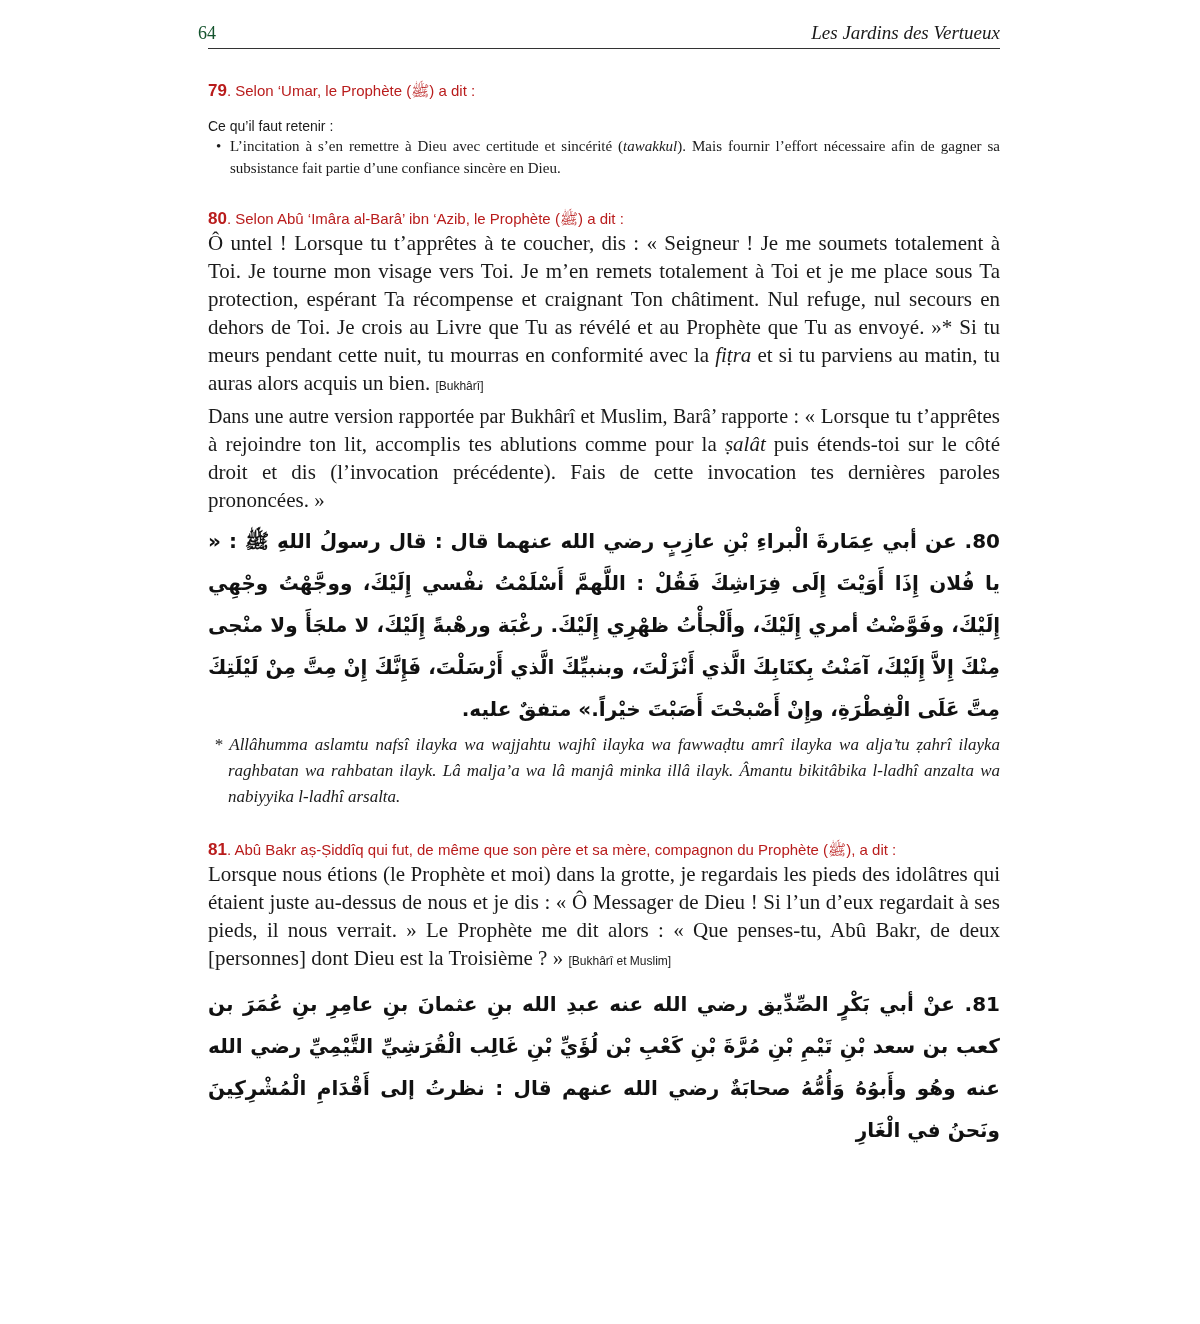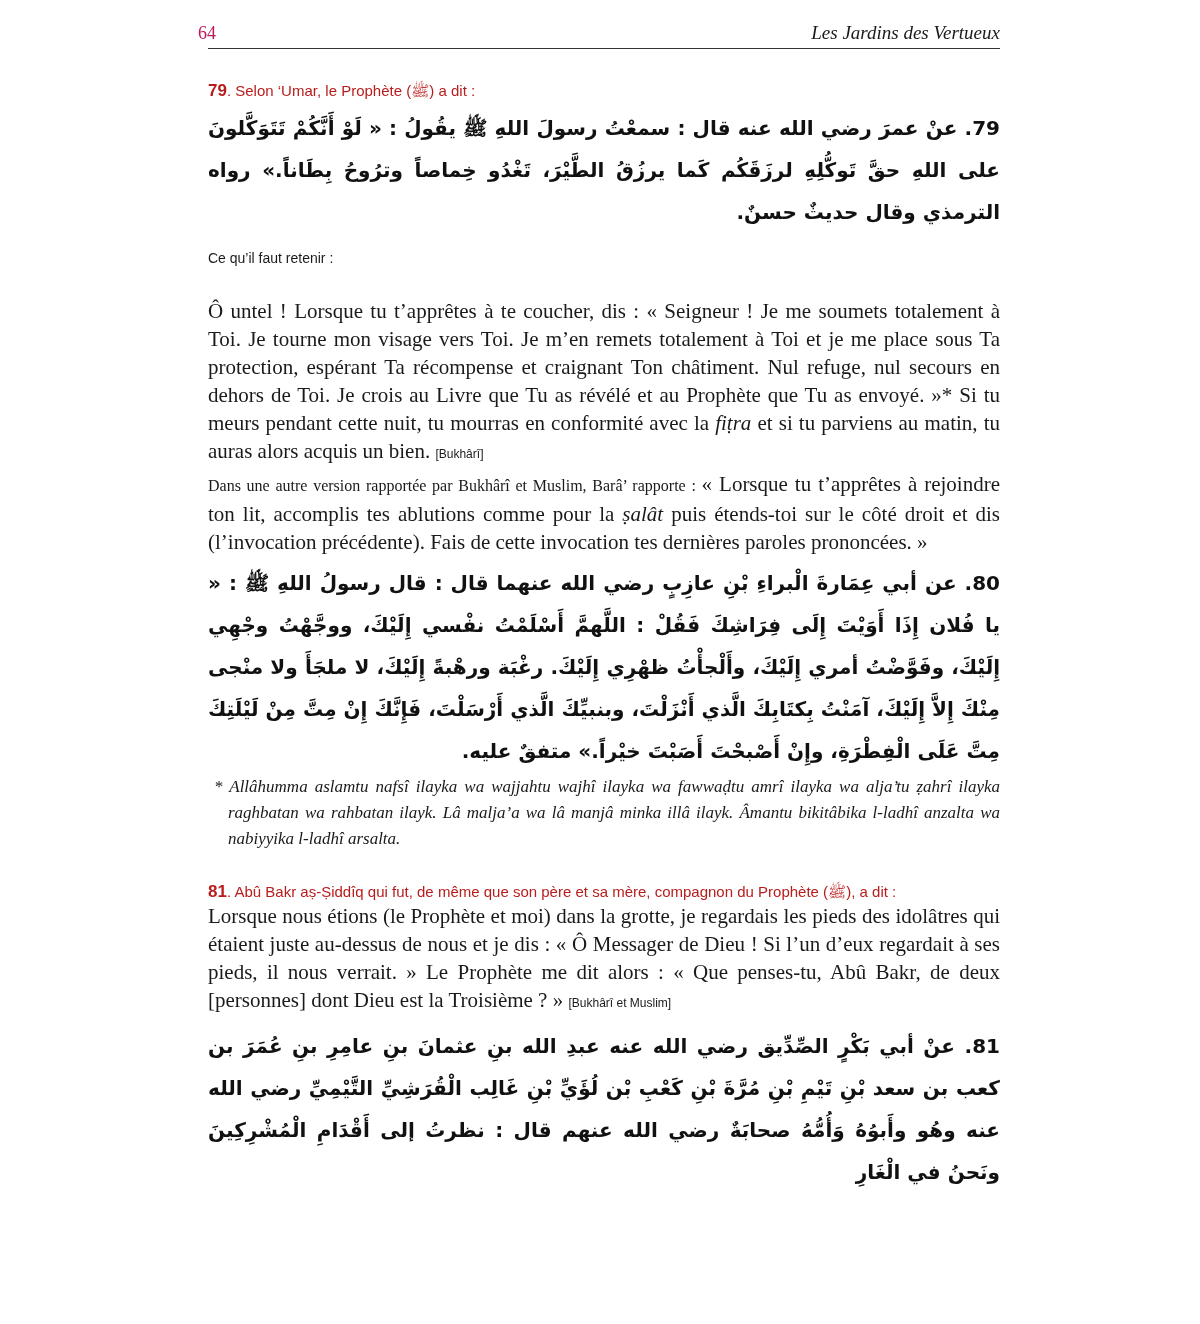--- a/index.html
+++ b/index.html
@@ -1,28 +1,28 @@
 <!DOCTYPE html>
 <html><head>
 <meta charset="utf-8">
 <style>
   html, body { margin: 0; padding: 0; background: #ffffff; }
   body { width: 1200px; height: 1324px; overflow: hidden; position: relative; color: #1a1a1a; }
   .page { position: absolute; left: 208px; top: 14px; width: 792px; }
 
   .header { display: flex; justify-content: space-between; align-items: flex-end; height: 30px; border-bottom: 1px solid #333; padding-bottom: 4px; }
-  .page-num { font-family: "Liberation Serif", serif; font-size: 18px; color: #be185d; margin-left: -10px; }
+  .page-num { font-family: "Liberation Serif", serif; font-size: 18px; color: #14532d; margin-left: -10px; }
   .running-title { font-family: "Liberation Serif", serif; font-style: italic; font-size: 19px; }
 
   .hadith { margin-top: 0; }
   .h-head { font-family: "Liberation Sans", sans-serif; font-size: 15px; line-height: 20px; color: #b91c1c; }
   .h-head .num { font-weight: bold; font-size: 17px; }
   .fr-main { font-family: "Liberation Serif", serif; font-size: 21px; line-height: 28px; text-align: justify; }
   .src { font-family: "Liberation Sans", sans-serif; font-size: 12px; }
-  .fr-small { font-family: "Liberation Serif", serif; font-size: 16px; }
+  .fr-small { font-family: "Liberation Serif", serif; font-size: 20px; }
   .arabic { font-family: "DejaVu Sans", sans-serif; font-size: 20px; line-height: 42px; direction: rtl; text-align: justify; font-weight: bold; color: #111; }
   .retenir-title { font-family: "Liberation Sans", sans-serif; font-size: 14px; line-height: 18px; margin-top: 16px; }
   .bullet { font-family: "Liberation Serif", serif; font-size: 15px; line-height: 22px; padding-left: 22px; text-indent: -14px; text-align: justify; }
   .bullet .dot { display: inline-block; width: 14px; text-indent: 0; }
   .footnote { font-family: "Liberation Serif", serif; font-style: italic; font-size: 17px; line-height: 26px; padding-left: 20px; text-indent: -14px; text-align: justify; }
   em { font-style: italic; }
 </style>
 </head>
 <body>
 
@@ -30,25 +30,30 @@
 
   <div class="header">
     <span class="page-num">64</span>
     <span class="running-title">Les Jardins des Vertueux</span>
   </div>
 
   <div class="hadith" style="margin-top:32px;">
     <div class="h-head">
       <span class="num">79</span><span>. Selon ‘Umar, le Prophète (ﷺ) a dit :</span>
     </div>
-    <div class="arabic" style="margin-top:6px;">79. عنْ عمرَ رضي الله عنه قال : سمعْتُ رسولَ اللهِ ﷺ يقُولُ : « لَوْ أَنَّكُمْ تَتَوَكَّلونَ على اللهِ حقَّ تَوكُّلِهِ لرزَقَكُم كَما يرزُقُ الطَّيْرَ، تَغْدُو خِماصاً وترُوحُ بِطَاناً.» رواه الترمذي وقال حديثٌ حسنٌ.</div>
     <div class="retenir-title">Ce qu’il faut retenir :</div>
+    <div class="bullet">
+      <span class="dot">•</span><span>L’incitation à s’en remettre à Dieu avec certitude et sincérité (</span><em>tawakkul</em><span>). Mais fournir l’effort nécessaire afin de gagner sa subsistance fait partie d’une confiance sincère en Dieu.</span>
+    </div>
   </div>
 
   <div class="hadith" style="margin-top:30px;">
+    <div class="h-head">
+      <span class="num">80</span><span>. Selon Abû ‘Imâra al-Barâ’ ibn ‘Azib, le Prophète (ﷺ) a dit :</span>
+    </div>
     <div class="fr-main">
       <span>Ô untel ! Lorsque tu t’apprêtes à te coucher, dis : « Seigneur ! Je me soumets totalement à Toi. Je tourne mon visage vers Toi. Je m’en remets totalement à Toi et je me place sous Ta protection, espérant Ta récompense et craignant Ton châtiment. Nul refuge, nul secours en dehors de Toi. Je crois au Livre que Tu as révélé et au Prophète que Tu as envoyé. »* Si tu meurs pendant cette nuit, tu mourras en conformité avec la </span><em>fiṭra</em><span> et si tu parviens au matin, tu auras alors acquis un bien.</span>
       <span class="src">[Bukhârî]</span>
     </div>
     <div class="fr-main" style="margin-top:2px;">
       <span class="fr-small">Dans une autre version rapportée par Bukhârî et Muslim, Barâ’ rapporte : </span><span>« Lorsque tu t’apprêtes à rejoindre ton lit, accomplis tes ablutions comme pour la </span><em>ṣalât</em><span> puis étends-toi sur le côté droit et dis (l’invocation précédente). Fais de cette invocation tes dernières paroles prononcées. »</span>
     </div>
     <div class="arabic" style="margin-top:6px;">80. عن أبي عِمَارةَ الْبراءِ بْنِ عازِبٍ رضي الله عنهما قال : قال رسولُ اللهِ ﷺ : « يا فُلان إِذَا أَوَيْتَ إِلَى فِرَاشِكَ فَقُلْ : اللَّهمَّ أَسْلَمْتُ نفْسي إِلَيْكَ، ووجَّهْتُ وجْهِي إِلَيْكَ، وفَوَّضْتُ أمري إِلَيْكَ، وأَلْجأْتُ ظهْرِي إِلَيْكَ. رغْبَة ورهْبةً إِلَيْكَ، لا ملجَأَ ولا منْجى مِنْكَ إِلاَّ إِلَيْكَ، آمَنْتُ بِكتَابِكَ الَّذي أَنْزَلْتَ، وبنبيِّكَ الَّذي أَرْسَلْتَ، فَإِنَّكَ إِنْ مِتَّ مِنْ لَيْلَتِكَ مِتَّ عَلَى الْفِطْرَةِ، وإِنْ أَصْبحْتَ أَصَبْتَ خيْراً.» متفقٌ عليه.</div>
     <div class="footnote" style="margin-top:2px;">* Allâhumma aslamtu nafsî ilayka wa wajjahtu wajhî ilayka wa fawwaḍtu amrî ilayka wa alja’tu ẓahrî ilayka raghbatan wa rahbatan ilayk. Lâ malja’a wa lâ manjâ minka illâ ilayk. Âmantu bikitâbika l-ladhî anzalta wa nabiyyika l-ladhî arsalta.</div>
   </div>

